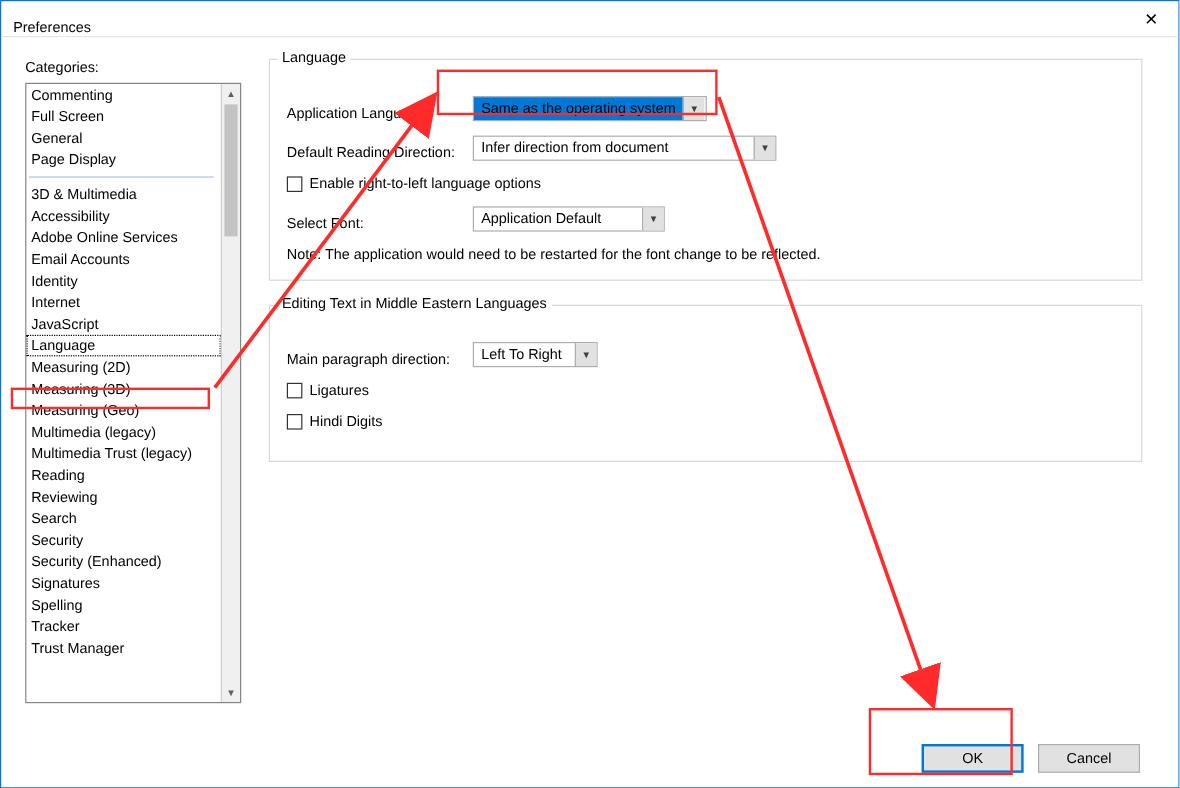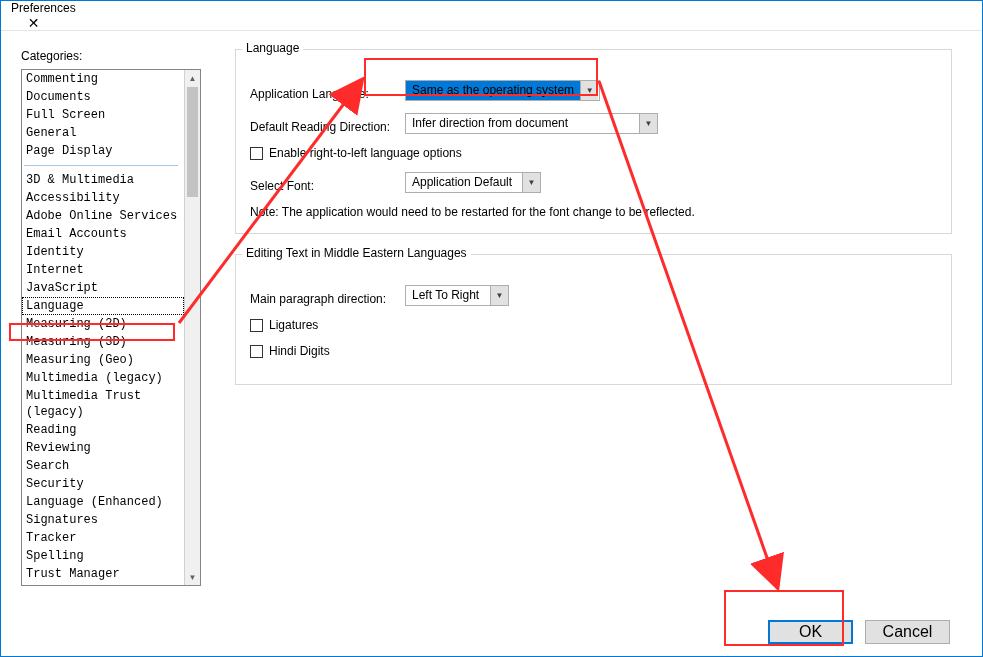--- a/index.html
+++ b/index.html
@@ -13,59 +13,57 @@
     .window {
       width: 983px;
       height: 657px;
       border: 1px solid #0078d7;
       position: relative;
       background: #fff;
     }
     .titlebar {
       height: 30px;
       display: flex;
-      align-items: flex-start;
+      align-items: flex-end;
       justify-content: space-between;
-      padding: 0 12px 0 10px;
+      padding: 0 0 0 10px;
       border-bottom: 1px solid #e5e5e5;
-      flex-direction: column;
     }
     .titlebar-title { font-size: 12px; }
     .close-btn {
       width: 45px;
       height: 29px;
       display: flex;
       align-items: center;
       justify-content: center;
       font-size: 14px;
       cursor: default;
     }
     .body {
       display: flex;
       padding: 18px 20px 10px 20px;
-      gap: 34px;
+      gap: 23px;
       height: 565px;
     }
     .categories-col {
       width: 180px;
       display: flex;
       flex-direction: column;
     }
     .categories-label { margin-bottom: 6px; }
     .categories-box {
       border: 1px solid #858585;
       height: 548px;
       position: relative;
       overflow: hidden;
     }
     .categories-inner {
       position: absolute;
       inset: 0 16px 0 0;
       overflow: hidden;
-      font-family: Liberation Mono, monospace;
     }
     .cat-item {
       padding: 1px 4px;
       line-height: 16px;
       cursor: default;
       position: relative;
     }
     .cat-item.selected {
       outline: 1px dotted #000;
       outline-offset: -1px;
@@ -179,21 +177,21 @@
       gap: 12px;
     }
     .btn {
       width: 85px;
       height: 24px;
       border: 1px solid #adadad;
       background: #e1e1e1;
       display: flex;
       align-items: center;
       justify-content: center;
-      font-size: 16px;
+      font-size: 12px;
       cursor: default;
     }
     .btn.default {
       border: 2px solid #0078d7;
     }
     
     .anno-box {
       position: absolute;
       border: 2px solid #ff2a2a;
       pointer-events: none;
@@ -213,21 +211,20 @@
       <span>✕</span>
     </div>
   </div>
 
   <div class="body">
     <div class="categories-col">
       <div class="categories-label">Categories:</div>
       <div class="categories-box">
         <div class="categories-inner" id="cat-inner">
             <div class="cat-item">Commenting</div>
-            <div class="cat-item">Documents</div>
             <div class="cat-item">Full Screen</div>
             <div class="cat-item">General</div>
             <div class="cat-item">Page Display</div>
             <div class="cat-divider"></div>
             <div class="cat-item">3D &amp; Multimedia</div>
             <div class="cat-item">Accessibility</div>
             <div class="cat-item">Adobe Online Services</div>
             <div class="cat-item">Email Accounts</div>
             <div class="cat-item">Identity</div>
             <div class="cat-item">Internet</div>
@@ -235,24 +232,24 @@
             <div class="cat-item selected">Language</div>
             <div class="cat-item">Measuring (2D)</div>
             <div class="cat-item">Measuring (3D)</div>
             <div class="cat-item">Measuring (Geo)</div>
             <div class="cat-item">Multimedia (legacy)</div>
             <div class="cat-item">Multimedia Trust (legacy)</div>
             <div class="cat-item">Reading</div>
             <div class="cat-item">Reviewing</div>
             <div class="cat-item">Search</div>
             <div class="cat-item">Security</div>
-            <div class="cat-item">Language (Enhanced)</div>
+            <div class="cat-item">Security (Enhanced)</div>
             <div class="cat-item">Signatures</div>
+            <div class="cat-item">Spelling</div>
             <div class="cat-item">Tracker</div>
-            <div class="cat-item">Spelling</div>
             <div class="cat-item">Trust Manager</div>
           </div>
         <div class="scrollbar-track">
           <div class="scroll-arrow up">▲</div>
           <div class="scroll-thumb"></div>
           <div class="scroll-arrow down">▼</div>
         </div>
       </div>
     </div>
 
@@ -276,21 +273,21 @@
           </div>
         </div>
 
         <div class="chk-row">
           <div class="chkbox"></div>
           <span>Enable right-to-left language options</span>
         </div>
 
         <div class="row">
           <div class="row-label">Select Font:</div>
-          <div class="dropdown" style="width:136px">
+          <div class="dropdown" style="width:160px">
             <div class="dropdown-value" style="flex:1">Application Default</div>
             <div class="dropdown-btn">▼</div>
           </div>
         </div>
 
         <div class="note-text">Note: The application would need to be restarted for the font change to be reflected.</div>
       </div>
 
       <div class="groupbox">
         <div class="group-legend">Editing Text in Middle Eastern Languages</div>

